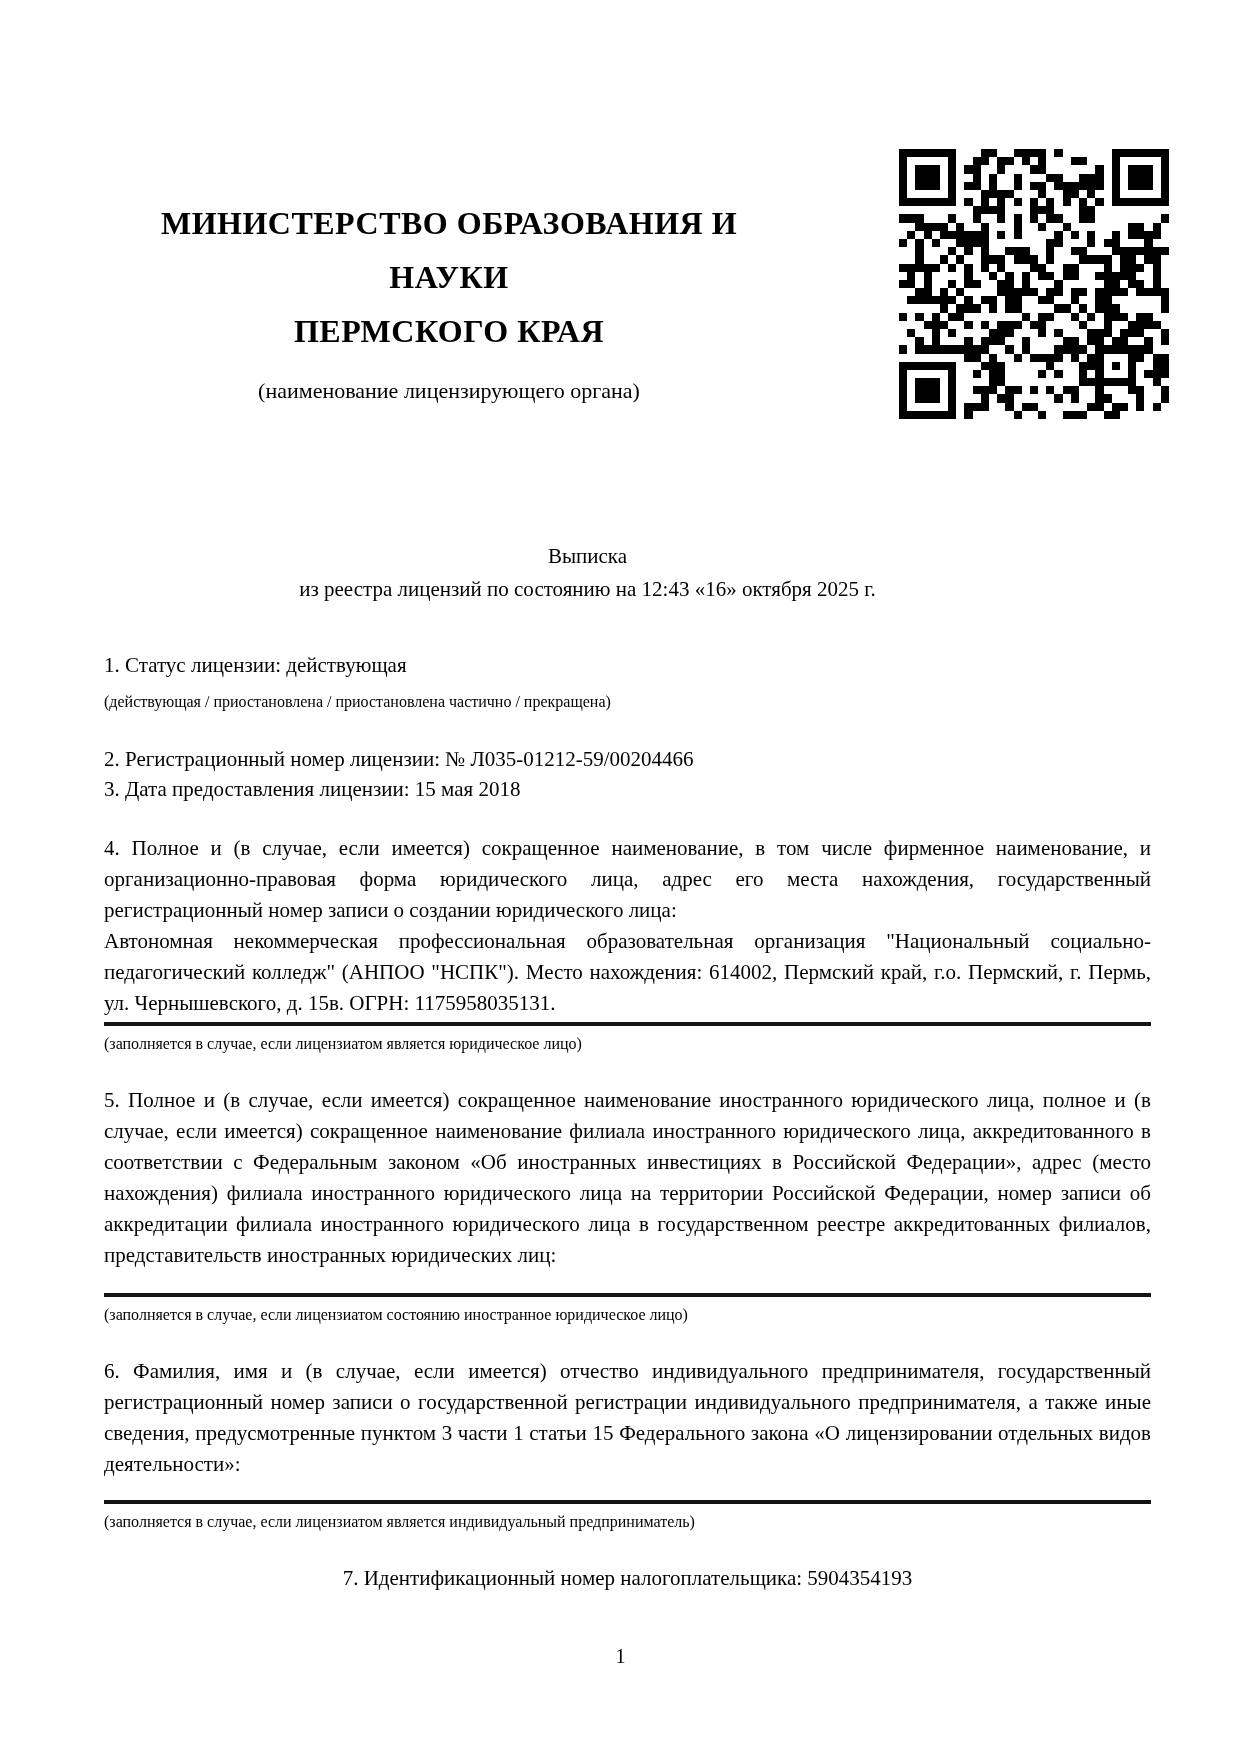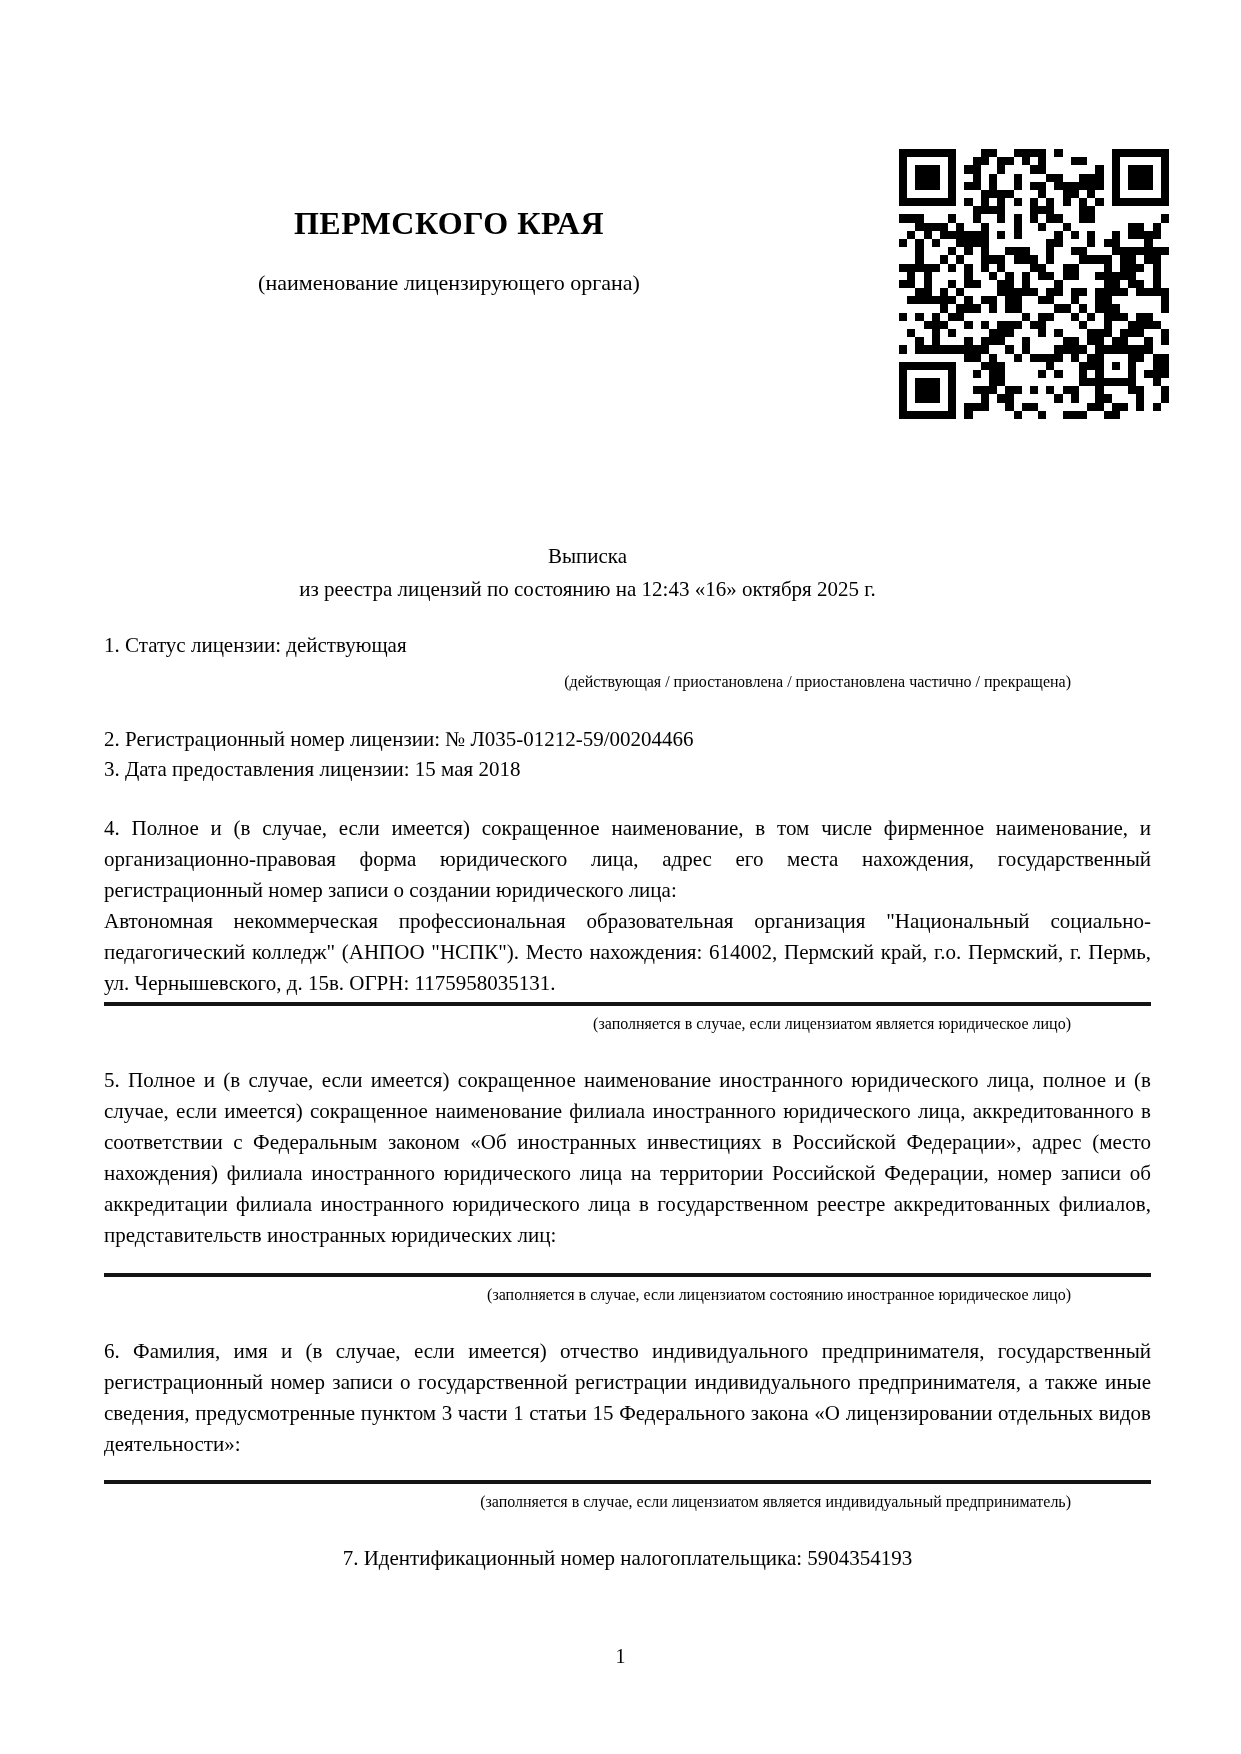--- a/index.html
+++ b/index.html
@@ -51,28 +51,28 @@
     line-height: 33px;
   }
   .item-line { line-height: 30px; }
   .para {
     text-align: justify;
     line-height: 31px;
   }
   .note {
     font-size: 16px;
     line-height: 22px;
-    text-align: right;
+    text-align: left;
     padding-right: 80px;
   }
   .rule {
     height: 4px;
     background: #141414;
   }
-  .mt-item1 { margin-top: 24px; }
+  .mt-item1 { margin-top: 44px; }
   .mt-note1 { margin-top: 11px; }
   .mt-item2 { margin-top: 31px; }
   .mt-item3 { }
   .mt-para4 { margin-top: 29px; }
   .mt-rule4 { margin-top: 3px; }
   .mt-note4 { margin-top: 7px; }
   .mt-para5 { margin-top: 30px; }
   .mt-rule5 { margin-top: 22px; }
   .mt-note5 { margin-top: 7px; }
   .mt-para6 { margin-top: 30px; }
@@ -88,20 +88,21 @@
     font-size: 20px;
   }
 </style>
 </head>
 <body>
 
 <div class="page">
 
   <div class="ministry">
     <div class="ministry-title">
+      <div>МИНИСТЕРСТВО ОБРАЗОВАНИЯ И НАУКИ</div>
       <div>ПЕРМСКОГО КРАЯ</div>
     </div>
     <div class="ministry-caption">(наименование лицензирующего органа)</div>
   </div>
 
   <div class="qr">
     <svg viewBox="0 0 270 270" shape-rendering="crispEdges">
         <path d="M0.00 0.00h8.18v8.18h-8.18zM8.18 0.00h8.18v8.18h-8.18zM16.36 0.00h8.18v8.18h-8.18zM24.55 0.00h8.18v8.18h-8.18zM32.73 0.00h8.18v8.18h-8.18zM40.91 0.00h8.18v8.18h-8.18zM49.09 0.00h8.18v8.18h-8.18zM81.82 0.00h8.18v8.18h-8.18zM90.00 0.00h8.18v8.18h-8.18zM114.55 0.00h8.18v8.18h-8.18zM122.73 0.00h8.18v8.18h-8.18zM130.91 0.00h8.18v8.18h-8.18zM139.09 0.00h8.18v8.18h-8.18zM155.45 0.00h8.18v8.18h-8.18zM212.73 0.00h8.18v8.18h-8.18zM220.91 0.00h8.18v8.18h-8.18zM229.09 0.00h8.18v8.18h-8.18zM237.27 0.00h8.18v8.18h-8.18zM245.45 0.00h8.18v8.18h-8.18zM253.64 0.00h8.18v8.18h-8.18zM261.82 0.00h8.18v8.18h-8.18zM0.00 8.18h8.18v8.18h-8.18zM49.09 8.18h8.18v8.18h-8.18zM73.64 8.18h8.18v8.18h-8.18zM81.82 8.18h8.18v8.18h-8.18zM98.18 8.18h8.18v8.18h-8.18zM106.36 8.18h8.18v8.18h-8.18zM122.73 8.18h8.18v8.18h-8.18zM139.09 8.18h8.18v8.18h-8.18zM171.82 8.18h8.18v8.18h-8.18zM180.00 8.18h8.18v8.18h-8.18zM212.73 8.18h8.18v8.18h-8.18zM261.82 8.18h8.18v8.18h-8.18zM0.00 16.36h8.18v8.18h-8.18zM16.36 16.36h8.18v8.18h-8.18zM24.55 16.36h8.18v8.18h-8.18zM32.73 16.36h8.18v8.18h-8.18zM49.09 16.36h8.18v8.18h-8.18zM65.45 16.36h8.18v8.18h-8.18zM73.64 16.36h8.18v8.18h-8.18zM98.18 16.36h8.18v8.18h-8.18zM130.91 16.36h8.18v8.18h-8.18zM139.09 16.36h8.18v8.18h-8.18zM196.36 16.36h8.18v8.18h-8.18zM212.73 16.36h8.18v8.18h-8.18zM229.09 16.36h8.18v8.18h-8.18zM237.27 16.36h8.18v8.18h-8.18zM245.45 16.36h8.18v8.18h-8.18zM261.82 16.36h8.18v8.18h-8.18zM0.00 24.55h8.18v8.18h-8.18zM16.36 24.55h8.18v8.18h-8.18zM24.55 24.55h8.18v8.18h-8.18zM32.73 24.55h8.18v8.18h-8.18zM49.09 24.55h8.18v8.18h-8.18zM73.64 24.55h8.18v8.18h-8.18zM90.00 24.55h8.18v8.18h-8.18zM114.55 24.55h8.18v8.18h-8.18zM147.27 24.55h8.18v8.18h-8.18zM155.45 24.55h8.18v8.18h-8.18zM180.00 24.55h8.18v8.18h-8.18zM188.18 24.55h8.18v8.18h-8.18zM196.36 24.55h8.18v8.18h-8.18zM212.73 24.55h8.18v8.18h-8.18zM229.09 24.55h8.18v8.18h-8.18zM237.27 24.55h8.18v8.18h-8.18zM245.45 24.55h8.18v8.18h-8.18zM261.82 24.55h8.18v8.18h-8.18zM0.00 32.73h8.18v8.18h-8.18zM16.36 32.73h8.18v8.18h-8.18zM24.55 32.73h8.18v8.18h-8.18zM32.73 32.73h8.18v8.18h-8.18zM49.09 32.73h8.18v8.18h-8.18zM65.45 32.73h8.18v8.18h-8.18zM73.64 32.73h8.18v8.18h-8.18zM90.00 32.73h8.18v8.18h-8.18zM114.55 32.73h8.18v8.18h-8.18zM130.91 32.73h8.18v8.18h-8.18zM139.09 32.73h8.18v8.18h-8.18zM155.45 32.73h8.18v8.18h-8.18zM163.64 32.73h8.18v8.18h-8.18zM171.82 32.73h8.18v8.18h-8.18zM180.00 32.73h8.18v8.18h-8.18zM188.18 32.73h8.18v8.18h-8.18zM196.36 32.73h8.18v8.18h-8.18zM212.73 32.73h8.18v8.18h-8.18zM229.09 32.73h8.18v8.18h-8.18zM237.27 32.73h8.18v8.18h-8.18zM245.45 32.73h8.18v8.18h-8.18zM261.82 32.73h8.18v8.18h-8.18zM0.00 40.91h8.18v8.18h-8.18zM49.09 40.91h8.18v8.18h-8.18zM81.82 40.91h8.18v8.18h-8.18zM90.00 40.91h8.18v8.18h-8.18zM98.18 40.91h8.18v8.18h-8.18zM106.36 40.91h8.18v8.18h-8.18zM139.09 40.91h8.18v8.18h-8.18zM163.64 40.91h8.18v8.18h-8.18zM171.82 40.91h8.18v8.18h-8.18zM188.18 40.91h8.18v8.18h-8.18zM212.73 40.91h8.18v8.18h-8.18zM261.82 40.91h8.18v8.18h-8.18zM0.00 49.09h8.18v8.18h-8.18zM8.18 49.09h8.18v8.18h-8.18zM16.36 49.09h8.18v8.18h-8.18zM24.55 49.09h8.18v8.18h-8.18zM32.73 49.09h8.18v8.18h-8.18zM40.91 49.09h8.18v8.18h-8.18zM49.09 49.09h8.18v8.18h-8.18zM65.45 49.09h8.18v8.18h-8.18zM81.82 49.09h8.18v8.18h-8.18zM98.18 49.09h8.18v8.18h-8.18zM114.55 49.09h8.18v8.18h-8.18zM130.91 49.09h8.18v8.18h-8.18zM147.27 49.09h8.18v8.18h-8.18zM163.64 49.09h8.18v8.18h-8.18zM180.00 49.09h8.18v8.18h-8.18zM196.36 49.09h8.18v8.18h-8.18zM212.73 49.09h8.18v8.18h-8.18zM220.91 49.09h8.18v8.18h-8.18zM229.09 49.09h8.18v8.18h-8.18zM237.27 49.09h8.18v8.18h-8.18zM245.45 49.09h8.18v8.18h-8.18zM253.64 49.09h8.18v8.18h-8.18zM261.82 49.09h8.18v8.18h-8.18zM73.64 57.27h8.18v8.18h-8.18zM81.82 57.27h8.18v8.18h-8.18zM90.00 57.27h8.18v8.18h-8.18zM98.18 57.27h8.18v8.18h-8.18zM130.91 57.27h8.18v8.18h-8.18zM139.09 57.27h8.18v8.18h-8.18zM147.27 57.27h8.18v8.18h-8.18zM180.00 57.27h8.18v8.18h-8.18zM188.18 57.27h8.18v8.18h-8.18zM0.00 65.45h8.18v8.18h-8.18zM8.18 65.45h8.18v8.18h-8.18zM16.36 65.45h8.18v8.18h-8.18zM49.09 65.45h8.18v8.18h-8.18zM73.64 65.45h8.18v8.18h-8.18zM98.18 65.45h8.18v8.18h-8.18zM114.55 65.45h8.18v8.18h-8.18zM130.91 65.45h8.18v8.18h-8.18zM147.27 65.45h8.18v8.18h-8.18zM155.45 65.45h8.18v8.18h-8.18zM180.00 65.45h8.18v8.18h-8.18zM188.18 65.45h8.18v8.18h-8.18zM261.82 65.45h8.18v8.18h-8.18zM16.36 73.64h8.18v8.18h-8.18zM24.55 73.64h8.18v8.18h-8.18zM32.73 73.64h8.18v8.18h-8.18zM40.91 73.64h8.18v8.18h-8.18zM57.27 73.64h8.18v8.18h-8.18zM81.82 73.64h8.18v8.18h-8.18zM114.55 73.64h8.18v8.18h-8.18zM139.09 73.64h8.18v8.18h-8.18zM163.64 73.64h8.18v8.18h-8.18zM229.09 73.64h8.18v8.18h-8.18zM237.27 73.64h8.18v8.18h-8.18zM253.64 73.64h8.18v8.18h-8.18zM8.18 81.82h8.18v8.18h-8.18zM24.55 81.82h8.18v8.18h-8.18zM40.91 81.82h8.18v8.18h-8.18zM49.09 81.82h8.18v8.18h-8.18zM57.27 81.82h8.18v8.18h-8.18zM65.45 81.82h8.18v8.18h-8.18zM73.64 81.82h8.18v8.18h-8.18zM81.82 81.82h8.18v8.18h-8.18zM98.18 81.82h8.18v8.18h-8.18zM114.55 81.82h8.18v8.18h-8.18zM155.45 81.82h8.18v8.18h-8.18zM171.82 81.82h8.18v8.18h-8.18zM188.18 81.82h8.18v8.18h-8.18zM212.73 81.82h8.18v8.18h-8.18zM229.09 81.82h8.18v8.18h-8.18zM237.27 81.82h8.18v8.18h-8.18zM245.45 81.82h8.18v8.18h-8.18zM253.64 81.82h8.18v8.18h-8.18zM0.00 90.00h8.18v8.18h-8.18zM16.36 90.00h8.18v8.18h-8.18zM32.73 90.00h8.18v8.18h-8.18zM57.27 90.00h8.18v8.18h-8.18zM65.45 90.00h8.18v8.18h-8.18zM73.64 90.00h8.18v8.18h-8.18zM81.82 90.00h8.18v8.18h-8.18zM147.27 90.00h8.18v8.18h-8.18zM155.45 90.00h8.18v8.18h-8.18zM188.18 90.00h8.18v8.18h-8.18zM204.55 90.00h8.18v8.18h-8.18zM212.73 90.00h8.18v8.18h-8.18zM245.45 90.00h8.18v8.18h-8.18zM16.36 98.18h8.18v8.18h-8.18zM49.09 98.18h8.18v8.18h-8.18zM65.45 98.18h8.18v8.18h-8.18zM81.82 98.18h8.18v8.18h-8.18zM106.36 98.18h8.18v8.18h-8.18zM114.55 98.18h8.18v8.18h-8.18zM122.73 98.18h8.18v8.18h-8.18zM147.27 98.18h8.18v8.18h-8.18zM171.82 98.18h8.18v8.18h-8.18zM180.00 98.18h8.18v8.18h-8.18zM212.73 98.18h8.18v8.18h-8.18zM220.91 98.18h8.18v8.18h-8.18zM229.09 98.18h8.18v8.18h-8.18zM237.27 98.18h8.18v8.18h-8.18zM245.45 98.18h8.18v8.18h-8.18zM253.64 98.18h8.18v8.18h-8.18zM261.82 98.18h8.18v8.18h-8.18zM16.36 106.36h8.18v8.18h-8.18zM40.91 106.36h8.18v8.18h-8.18zM57.27 106.36h8.18v8.18h-8.18zM81.82 106.36h8.18v8.18h-8.18zM90.00 106.36h8.18v8.18h-8.18zM98.18 106.36h8.18v8.18h-8.18zM114.55 106.36h8.18v8.18h-8.18zM122.73 106.36h8.18v8.18h-8.18zM130.91 106.36h8.18v8.18h-8.18zM147.27 106.36h8.18v8.18h-8.18zM180.00 106.36h8.18v8.18h-8.18zM188.18 106.36h8.18v8.18h-8.18zM196.36 106.36h8.18v8.18h-8.18zM204.55 106.36h8.18v8.18h-8.18zM220.91 106.36h8.18v8.18h-8.18zM229.09 106.36h8.18v8.18h-8.18zM245.45 106.36h8.18v8.18h-8.18zM253.64 106.36h8.18v8.18h-8.18zM0.00 114.55h8.18v8.18h-8.18zM8.18 114.55h8.18v8.18h-8.18zM16.36 114.55h8.18v8.18h-8.18zM24.55 114.55h8.18v8.18h-8.18zM32.73 114.55h8.18v8.18h-8.18zM49.09 114.55h8.18v8.18h-8.18zM65.45 114.55h8.18v8.18h-8.18zM81.82 114.55h8.18v8.18h-8.18zM98.18 114.55h8.18v8.18h-8.18zM130.91 114.55h8.18v8.18h-8.18zM139.09 114.55h8.18v8.18h-8.18zM163.64 114.55h8.18v8.18h-8.18zM171.82 114.55h8.18v8.18h-8.18zM204.55 114.55h8.18v8.18h-8.18zM220.91 114.55h8.18v8.18h-8.18zM229.09 114.55h8.18v8.18h-8.18zM237.27 114.55h8.18v8.18h-8.18zM253.64 114.55h8.18v8.18h-8.18zM8.18 122.73h8.18v8.18h-8.18zM24.55 122.73h8.18v8.18h-8.18zM65.45 122.73h8.18v8.18h-8.18zM90.00 122.73h8.18v8.18h-8.18zM106.36 122.73h8.18v8.18h-8.18zM122.73 122.73h8.18v8.18h-8.18zM139.09 122.73h8.18v8.18h-8.18zM147.27 122.73h8.18v8.18h-8.18zM163.64 122.73h8.18v8.18h-8.18zM171.82 122.73h8.18v8.18h-8.18zM196.36 122.73h8.18v8.18h-8.18zM204.55 122.73h8.18v8.18h-8.18zM212.73 122.73h8.18v8.18h-8.18zM220.91 122.73h8.18v8.18h-8.18zM229.09 122.73h8.18v8.18h-8.18zM253.64 122.73h8.18v8.18h-8.18zM0.00 130.91h8.18v8.18h-8.18zM8.18 130.91h8.18v8.18h-8.18zM24.55 130.91h8.18v8.18h-8.18zM49.09 130.91h8.18v8.18h-8.18zM65.45 130.91h8.18v8.18h-8.18zM73.64 130.91h8.18v8.18h-8.18zM98.18 130.91h8.18v8.18h-8.18zM106.36 130.91h8.18v8.18h-8.18zM122.73 130.91h8.18v8.18h-8.18zM155.45 130.91h8.18v8.18h-8.18zM204.55 130.91h8.18v8.18h-8.18zM212.73 130.91h8.18v8.18h-8.18zM229.09 130.91h8.18v8.18h-8.18zM237.27 130.91h8.18v8.18h-8.18zM253.64 130.91h8.18v8.18h-8.18zM16.36 139.09h8.18v8.18h-8.18zM24.55 139.09h8.18v8.18h-8.18zM40.91 139.09h8.18v8.18h-8.18zM57.27 139.09h8.18v8.18h-8.18zM98.18 139.09h8.18v8.18h-8.18zM106.36 139.09h8.18v8.18h-8.18zM114.55 139.09h8.18v8.18h-8.18zM122.73 139.09h8.18v8.18h-8.18zM130.91 139.09h8.18v8.18h-8.18zM147.27 139.09h8.18v8.18h-8.18zM155.45 139.09h8.18v8.18h-8.18zM171.82 139.09h8.18v8.18h-8.18zM180.00 139.09h8.18v8.18h-8.18zM196.36 139.09h8.18v8.18h-8.18zM204.55 139.09h8.18v8.18h-8.18zM212.73 139.09h8.18v8.18h-8.18zM220.91 139.09h8.18v8.18h-8.18zM237.27 139.09h8.18v8.18h-8.18zM245.45 139.09h8.18v8.18h-8.18zM253.64 139.09h8.18v8.18h-8.18zM261.82 139.09h8.18v8.18h-8.18zM8.18 147.27h8.18v8.18h-8.18zM16.36 147.27h8.18v8.18h-8.18zM24.55 147.27h8.18v8.18h-8.18zM32.73 147.27h8.18v8.18h-8.18zM40.91 147.27h8.18v8.18h-8.18zM49.09 147.27h8.18v8.18h-8.18zM65.45 147.27h8.18v8.18h-8.18zM81.82 147.27h8.18v8.18h-8.18zM90.00 147.27h8.18v8.18h-8.18zM106.36 147.27h8.18v8.18h-8.18zM114.55 147.27h8.18v8.18h-8.18zM139.09 147.27h8.18v8.18h-8.18zM147.27 147.27h8.18v8.18h-8.18zM171.82 147.27h8.18v8.18h-8.18zM196.36 147.27h8.18v8.18h-8.18zM204.55 147.27h8.18v8.18h-8.18zM261.82 147.27h8.18v8.18h-8.18zM40.91 155.45h8.18v8.18h-8.18zM57.27 155.45h8.18v8.18h-8.18zM65.45 155.45h8.18v8.18h-8.18zM73.64 155.45h8.18v8.18h-8.18zM90.00 155.45h8.18v8.18h-8.18zM106.36 155.45h8.18v8.18h-8.18zM114.55 155.45h8.18v8.18h-8.18zM155.45 155.45h8.18v8.18h-8.18zM163.64 155.45h8.18v8.18h-8.18zM180.00 155.45h8.18v8.18h-8.18zM196.36 155.45h8.18v8.18h-8.18zM204.55 155.45h8.18v8.18h-8.18zM212.73 155.45h8.18v8.18h-8.18zM261.82 155.45h8.18v8.18h-8.18zM0.00 163.64h8.18v8.18h-8.18zM16.36 163.64h8.18v8.18h-8.18zM32.73 163.64h8.18v8.18h-8.18zM49.09 163.64h8.18v8.18h-8.18zM57.27 163.64h8.18v8.18h-8.18zM122.73 163.64h8.18v8.18h-8.18zM139.09 163.64h8.18v8.18h-8.18zM147.27 163.64h8.18v8.18h-8.18zM171.82 163.64h8.18v8.18h-8.18zM188.18 163.64h8.18v8.18h-8.18zM204.55 163.64h8.18v8.18h-8.18zM212.73 163.64h8.18v8.18h-8.18zM220.91 163.64h8.18v8.18h-8.18zM237.27 163.64h8.18v8.18h-8.18zM245.45 163.64h8.18v8.18h-8.18zM24.55 171.82h8.18v8.18h-8.18zM32.73 171.82h8.18v8.18h-8.18zM40.91 171.82h8.18v8.18h-8.18zM65.45 171.82h8.18v8.18h-8.18zM81.82 171.82h8.18v8.18h-8.18zM98.18 171.82h8.18v8.18h-8.18zM106.36 171.82h8.18v8.18h-8.18zM114.55 171.82h8.18v8.18h-8.18zM130.91 171.82h8.18v8.18h-8.18zM139.09 171.82h8.18v8.18h-8.18zM180.00 171.82h8.18v8.18h-8.18zM204.55 171.82h8.18v8.18h-8.18zM229.09 171.82h8.18v8.18h-8.18zM237.27 171.82h8.18v8.18h-8.18zM245.45 171.82h8.18v8.18h-8.18zM253.64 171.82h8.18v8.18h-8.18zM8.18 180.00h8.18v8.18h-8.18zM32.73 180.00h8.18v8.18h-8.18zM49.09 180.00h8.18v8.18h-8.18zM90.00 180.00h8.18v8.18h-8.18zM98.18 180.00h8.18v8.18h-8.18zM106.36 180.00h8.18v8.18h-8.18zM139.09 180.00h8.18v8.18h-8.18zM155.45 180.00h8.18v8.18h-8.18zM188.18 180.00h8.18v8.18h-8.18zM196.36 180.00h8.18v8.18h-8.18zM204.55 180.00h8.18v8.18h-8.18zM220.91 180.00h8.18v8.18h-8.18zM229.09 180.00h8.18v8.18h-8.18zM237.27 180.00h8.18v8.18h-8.18zM261.82 180.00h8.18v8.18h-8.18zM16.36 188.18h8.18v8.18h-8.18zM32.73 188.18h8.18v8.18h-8.18zM65.45 188.18h8.18v8.18h-8.18zM81.82 188.18h8.18v8.18h-8.18zM90.00 188.18h8.18v8.18h-8.18zM98.18 188.18h8.18v8.18h-8.18zM122.73 188.18h8.18v8.18h-8.18zM163.64 188.18h8.18v8.18h-8.18zM171.82 188.18h8.18v8.18h-8.18zM188.18 188.18h8.18v8.18h-8.18zM196.36 188.18h8.18v8.18h-8.18zM212.73 188.18h8.18v8.18h-8.18zM220.91 188.18h8.18v8.18h-8.18zM245.45 188.18h8.18v8.18h-8.18zM261.82 188.18h8.18v8.18h-8.18zM0.00 196.36h8.18v8.18h-8.18zM16.36 196.36h8.18v8.18h-8.18zM24.55 196.36h8.18v8.18h-8.18zM32.73 196.36h8.18v8.18h-8.18zM40.91 196.36h8.18v8.18h-8.18zM49.09 196.36h8.18v8.18h-8.18zM57.27 196.36h8.18v8.18h-8.18zM65.45 196.36h8.18v8.18h-8.18zM73.64 196.36h8.18v8.18h-8.18zM81.82 196.36h8.18v8.18h-8.18zM106.36 196.36h8.18v8.18h-8.18zM122.73 196.36h8.18v8.18h-8.18zM155.45 196.36h8.18v8.18h-8.18zM163.64 196.36h8.18v8.18h-8.18zM171.82 196.36h8.18v8.18h-8.18zM180.00 196.36h8.18v8.18h-8.18zM196.36 196.36h8.18v8.18h-8.18zM204.55 196.36h8.18v8.18h-8.18zM212.73 196.36h8.18v8.18h-8.18zM220.91 196.36h8.18v8.18h-8.18zM229.09 196.36h8.18v8.18h-8.18zM237.27 196.36h8.18v8.18h-8.18zM245.45 196.36h8.18v8.18h-8.18zM65.45 204.55h8.18v8.18h-8.18zM73.64 204.55h8.18v8.18h-8.18zM90.00 204.55h8.18v8.18h-8.18zM114.55 204.55h8.18v8.18h-8.18zM130.91 204.55h8.18v8.18h-8.18zM139.09 204.55h8.18v8.18h-8.18zM147.27 204.55h8.18v8.18h-8.18zM155.45 204.55h8.18v8.18h-8.18zM171.82 204.55h8.18v8.18h-8.18zM188.18 204.55h8.18v8.18h-8.18zM196.36 204.55h8.18v8.18h-8.18zM229.09 204.55h8.18v8.18h-8.18zM237.27 204.55h8.18v8.18h-8.18zM253.64 204.55h8.18v8.18h-8.18zM261.82 204.55h8.18v8.18h-8.18zM0.00 212.73h8.18v8.18h-8.18zM8.18 212.73h8.18v8.18h-8.18zM16.36 212.73h8.18v8.18h-8.18zM24.55 212.73h8.18v8.18h-8.18zM32.73 212.73h8.18v8.18h-8.18zM40.91 212.73h8.18v8.18h-8.18zM49.09 212.73h8.18v8.18h-8.18zM81.82 212.73h8.18v8.18h-8.18zM90.00 212.73h8.18v8.18h-8.18zM98.18 212.73h8.18v8.18h-8.18zM147.27 212.73h8.18v8.18h-8.18zM180.00 212.73h8.18v8.18h-8.18zM188.18 212.73h8.18v8.18h-8.18zM196.36 212.73h8.18v8.18h-8.18zM212.73 212.73h8.18v8.18h-8.18zM229.09 212.73h8.18v8.18h-8.18zM253.64 212.73h8.18v8.18h-8.18zM261.82 212.73h8.18v8.18h-8.18zM0.00 220.91h8.18v8.18h-8.18zM49.09 220.91h8.18v8.18h-8.18zM73.64 220.91h8.18v8.18h-8.18zM90.00 220.91h8.18v8.18h-8.18zM98.18 220.91h8.18v8.18h-8.18zM139.09 220.91h8.18v8.18h-8.18zM155.45 220.91h8.18v8.18h-8.18zM180.00 220.91h8.18v8.18h-8.18zM196.36 220.91h8.18v8.18h-8.18zM229.09 220.91h8.18v8.18h-8.18zM245.45 220.91h8.18v8.18h-8.18zM253.64 220.91h8.18v8.18h-8.18zM261.82 220.91h8.18v8.18h-8.18zM0.00 229.09h8.18v8.18h-8.18zM16.36 229.09h8.18v8.18h-8.18zM24.55 229.09h8.18v8.18h-8.18zM32.73 229.09h8.18v8.18h-8.18zM49.09 229.09h8.18v8.18h-8.18zM90.00 229.09h8.18v8.18h-8.18zM98.18 229.09h8.18v8.18h-8.18zM180.00 229.09h8.18v8.18h-8.18zM188.18 229.09h8.18v8.18h-8.18zM196.36 229.09h8.18v8.18h-8.18zM204.55 229.09h8.18v8.18h-8.18zM212.73 229.09h8.18v8.18h-8.18zM220.91 229.09h8.18v8.18h-8.18zM229.09 229.09h8.18v8.18h-8.18zM253.64 229.09h8.18v8.18h-8.18zM0.00 237.27h8.18v8.18h-8.18zM16.36 237.27h8.18v8.18h-8.18zM24.55 237.27h8.18v8.18h-8.18zM32.73 237.27h8.18v8.18h-8.18zM49.09 237.27h8.18v8.18h-8.18zM73.64 237.27h8.18v8.18h-8.18zM81.82 237.27h8.18v8.18h-8.18zM90.00 237.27h8.18v8.18h-8.18zM106.36 237.27h8.18v8.18h-8.18zM114.55 237.27h8.18v8.18h-8.18zM130.91 237.27h8.18v8.18h-8.18zM147.27 237.27h8.18v8.18h-8.18zM163.64 237.27h8.18v8.18h-8.18zM171.82 237.27h8.18v8.18h-8.18zM196.36 237.27h8.18v8.18h-8.18zM229.09 237.27h8.18v8.18h-8.18zM237.27 237.27h8.18v8.18h-8.18zM261.82 237.27h8.18v8.18h-8.18zM0.00 245.45h8.18v8.18h-8.18zM16.36 245.45h8.18v8.18h-8.18zM24.55 245.45h8.18v8.18h-8.18zM32.73 245.45h8.18v8.18h-8.18zM49.09 245.45h8.18v8.18h-8.18zM81.82 245.45h8.18v8.18h-8.18zM98.18 245.45h8.18v8.18h-8.18zM106.36 245.45h8.18v8.18h-8.18zM155.45 245.45h8.18v8.18h-8.18zM171.82 245.45h8.18v8.18h-8.18zM196.36 245.45h8.18v8.18h-8.18zM204.55 245.45h8.18v8.18h-8.18zM237.27 245.45h8.18v8.18h-8.18zM261.82 245.45h8.18v8.18h-8.18zM0.00 253.64h8.18v8.18h-8.18zM49.09 253.64h8.18v8.18h-8.18zM65.45 253.64h8.18v8.18h-8.18zM73.64 253.64h8.18v8.18h-8.18zM81.82 253.64h8.18v8.18h-8.18zM106.36 253.64h8.18v8.18h-8.18zM122.73 253.64h8.18v8.18h-8.18zM130.91 253.64h8.18v8.18h-8.18zM188.18 253.64h8.18v8.18h-8.18zM196.36 253.64h8.18v8.18h-8.18zM212.73 253.64h8.18v8.18h-8.18zM220.91 253.64h8.18v8.18h-8.18zM237.27 253.64h8.18v8.18h-8.18zM253.64 253.64h8.18v8.18h-8.18zM0.00 261.82h8.18v8.18h-8.18zM8.18 261.82h8.18v8.18h-8.18zM16.36 261.82h8.18v8.18h-8.18zM24.55 261.82h8.18v8.18h-8.18zM32.73 261.82h8.18v8.18h-8.18zM40.91 261.82h8.18v8.18h-8.18zM49.09 261.82h8.18v8.18h-8.18zM65.45 261.82h8.18v8.18h-8.18zM114.55 261.82h8.18v8.18h-8.18zM139.09 261.82h8.18v8.18h-8.18zM163.64 261.82h8.18v8.18h-8.18zM171.82 261.82h8.18v8.18h-8.18zM180.00 261.82h8.18v8.18h-8.18zM204.55 261.82h8.18v8.18h-8.18zM212.73 261.82h8.18v8.18h-8.18z" fill="#000"></path>
       </svg>
   </div>

